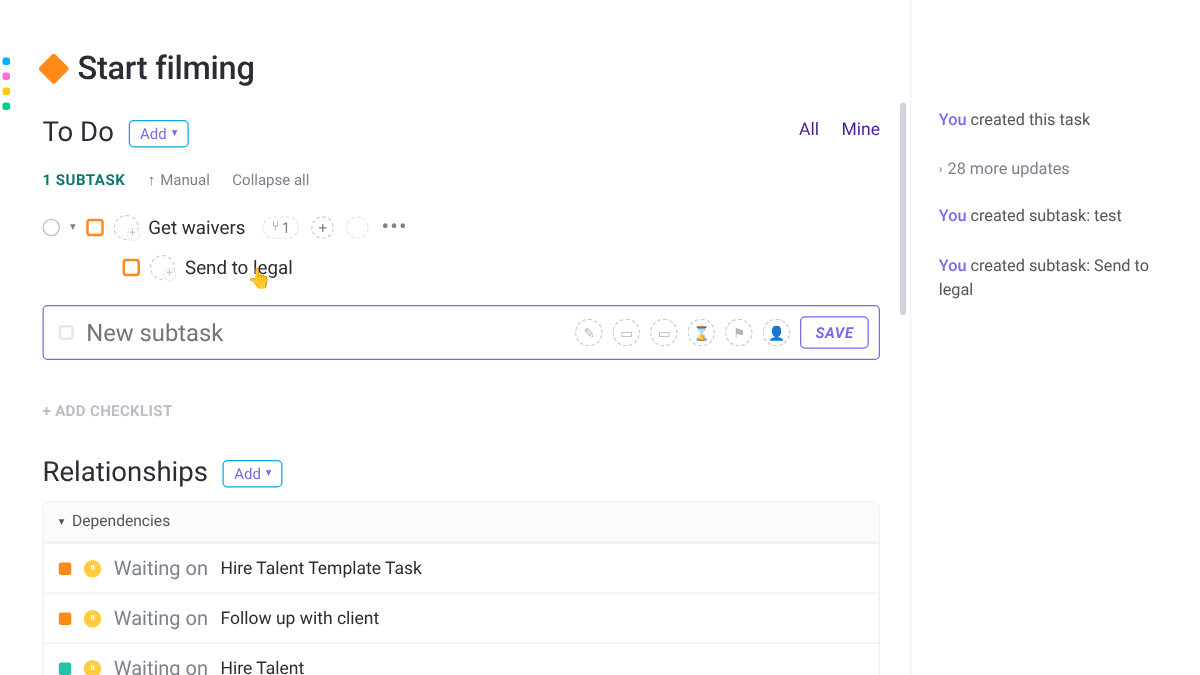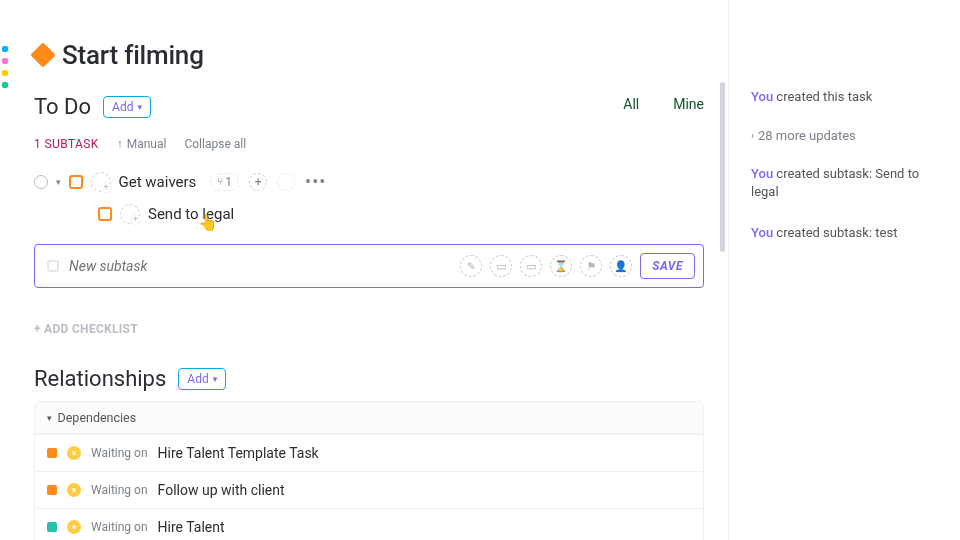--- a/index.html
+++ b/index.html
@@ -16,59 +16,59 @@
   .title-row { display: flex; align-items: center; gap: 10px; margin-bottom: 24px; }
   .diamond { width: 18px; height: 18px; background: #ff8a1a; transform: rotate(45deg); border-radius: 2px; }
 
   h1.title { font-size: 26px; font-weight: 500; color: #2a2e34; letter-spacing: -0.2px; }
 
   .section-head { display: flex; align-items: center; gap: 12px; margin-bottom: 18px; position: relative; }
   .section-title { font-size: 22px; font-weight: 400; color: #2a2e34; }
   .add-btn { border: 1px solid #0ea5e9; color: #7b68ee; background: #fff; font-size: 12px; padding: 3px 8px; border-radius: 4px; display: inline-flex; align-items: center; gap: 4px; cursor: pointer; }
   .add-btn .caret { font-size: 9px; }
 
-  .filter-tabs { position: absolute; right: 0; top: 2px; display: flex; gap: 34px; color: #14532d; font-size: 14px; align-items: center; }
+  .filter-tabs { position: absolute; right: 0; top: 2px; display: flex; gap: 18px; color: #4c1d95; font-size: 14px; align-items: center; }
 
   .subtask-bar { display: flex; align-items: center; gap: 18px; font-size: 12px; color: #7c828d; margin-bottom: 14px; }
-  .subtask-bar .count { font-weight: 400; color: #be185d; letter-spacing: 0.4px; }
+  .subtask-bar .count { font-weight: 700; color: #0f766e; letter-spacing: 0.4px; }
   .subtask-bar .manual { display: flex; align-items: center; gap: 4px; }
 
   .task-row { display: flex; align-items: center; gap: 8px; padding: 6px 0; font-size: 15px; color: #2a2e34; }
   .task-row.level-0 { padding-left: 0; }
   .task-row.level-1 { padding-left: 64px; }
   .circ-check { width: 14px; height: 14px; border: 1.5px solid #b9bec7; border-radius: 50%; }
   .chevsm { font-size: 9px; color: #7c828d; }
   .status-sq { width: 14px; height: 14px; border: 2.5px solid #ff8a1a; border-radius: 3px; background: #fff; }
   .avatar-dashed { width: 20px; height: 20px; border: 1px dashed #c7ccd4; border-radius: 50%; position: relative; }
   .avatar-dashed::after { content: "+"; font-size: 9px; color: #b9bec7; position: absolute; right: -2px; bottom: -2px; background: #fff; border-radius: 50%; width: 9px; height: 9px; line-height: 8px; text-align: center; border: 1px solid #eef0f4; }
   .row-extras { display: flex; align-items: center; gap: 10px; margin-left: 6px; }
   .row-extras .subcount { display: inline-flex; align-items: center; gap: 2px; font-size: 12px; color: #7c828d; border: 1px dashed #e3e6ec; border-radius: 10px; padding: 1px 6px; }
   .row-extras .plus-dashed { width: 18px; height: 18px; border: 1px dashed #c7ccd4; border-radius: 50%; display: flex; align-items: center; justify-content: center; font-size: 12px; color: #7c828d; }
   .row-extras .dots { color: #7c828d; font-size: 18px; letter-spacing: 1px; }
 
   .new-subtask { margin-top: 14px; border: 1.5px solid #7b68ee; border-radius: 4px; display: flex; align-items: center; padding: 8px 8px 8px 12px; gap: 10px; }
   .new-subtask .ghost-sq { width: 12px; height: 12px; border: 2px solid #e3e6ec; border-radius: 3px; }
-  .new-subtask input { border: none; outline: none; flex: 1; font-size: 14px; color: #ef4444; font-style: italic; }
+  .new-subtask input { border: none; outline: none; flex: 1; font-size: 19px; color: #ef4444; }
   .ns-actions { display: flex; align-items: center; gap: 8px; }
   .cir-dashed { width: 22px; height: 22px; border: 1px dashed #c7ccd4; border-radius: 50%; display: flex; align-items: center; justify-content: center; font-size: 11px; color: #b0b6c0; }
   .save-btn { border: 1.5px solid #7b68ee; color: #7b68ee; background: #fff; font-weight: 700; font-size: 12px; letter-spacing: 0.5px; padding: 5px 11px; border-radius: 4px; font-style: italic; }
 
   .add-checklist { margin-top: 34px; font-size: 12px; font-weight: 700; letter-spacing: 0.3px; color: #b9bec7; }
 
   .rel-head { display: flex; align-items: center; gap: 12px; margin-top: 30px; margin-bottom: 10px; }
   .rel-title { font-size: 22px; font-weight: 400; color: #2a2e34; }
 
   .deps { border: 1px solid #eef0f4; border-radius: 6px; overflow: hidden; }
   .deps-head { background: #fafbfc; padding: 8px 12px; font-size: 12.5px; color: #555; display: flex; align-items: center; gap: 6px; border-bottom: 1px solid #eef0f4; }
   .dep-row { display: flex; align-items: center; gap: 10px; padding: 10px 12px; border-top: 1px solid #eef0f4; font-size: 14px; color: #2a2e34; }
   .dep-row:first-of-type { border-top: none; }
   .dep-row .sq-orange { width: 10px; height: 10px; background: #ff8a1a; border-radius: 2px; }
   .dep-row .sq-teal  { width: 10px; height: 10px; background: #22c3a6; border-radius: 2px; }
   .dep-row .badge-wait { background: #ffcc44; color: #fff; border-radius: 50%; width: 14px; height: 14px; display: inline-flex; align-items: center; justify-content: center; font-size: 9px; }
-  .dep-row .label-sm { font-size: 12px; color: #7c828d; }
+  .dep-row .label-sm { font-size: 16px; color: #7c828d; }
 
   .activity-line { margin-bottom: 22px; line-height: 1.4; }
   .activity-line .you { color: #7b68ee; font-weight: 500; }
   .more-updates { color: #7c828d; margin-bottom: 22px; display: flex; align-items: center; gap: 4px; }
   .more-updates .chev { font-size: 10px; }
 
   .cursor-hand { position: absolute; width: 18px; height: 18px; pointer-events: none; font-size: 16px; color: #000; }
 </style>
 </head>
 <body>
@@ -187,19 +187,19 @@
 
   <div class="activity">
     <div class="activity-line">
       <span class="you">You</span><span> created this task</span>
     </div>
     <div class="more-updates">
       <span class="chev">›</span>
       <span>28 more updates</span>
     </div>
     <div class="activity-line">
+      <span class="you">You</span><span> created subtask: test</span>
+    </div>
+    <div class="activity-line">
       <span class="you">You</span><span> created subtask: Send to legal</span>
-    </div>
-    <div class="activity-line">
-      <span class="you">You</span><span> created subtask: test</span>
     </div>
   </div>
 </div>
 
 </body></html>

